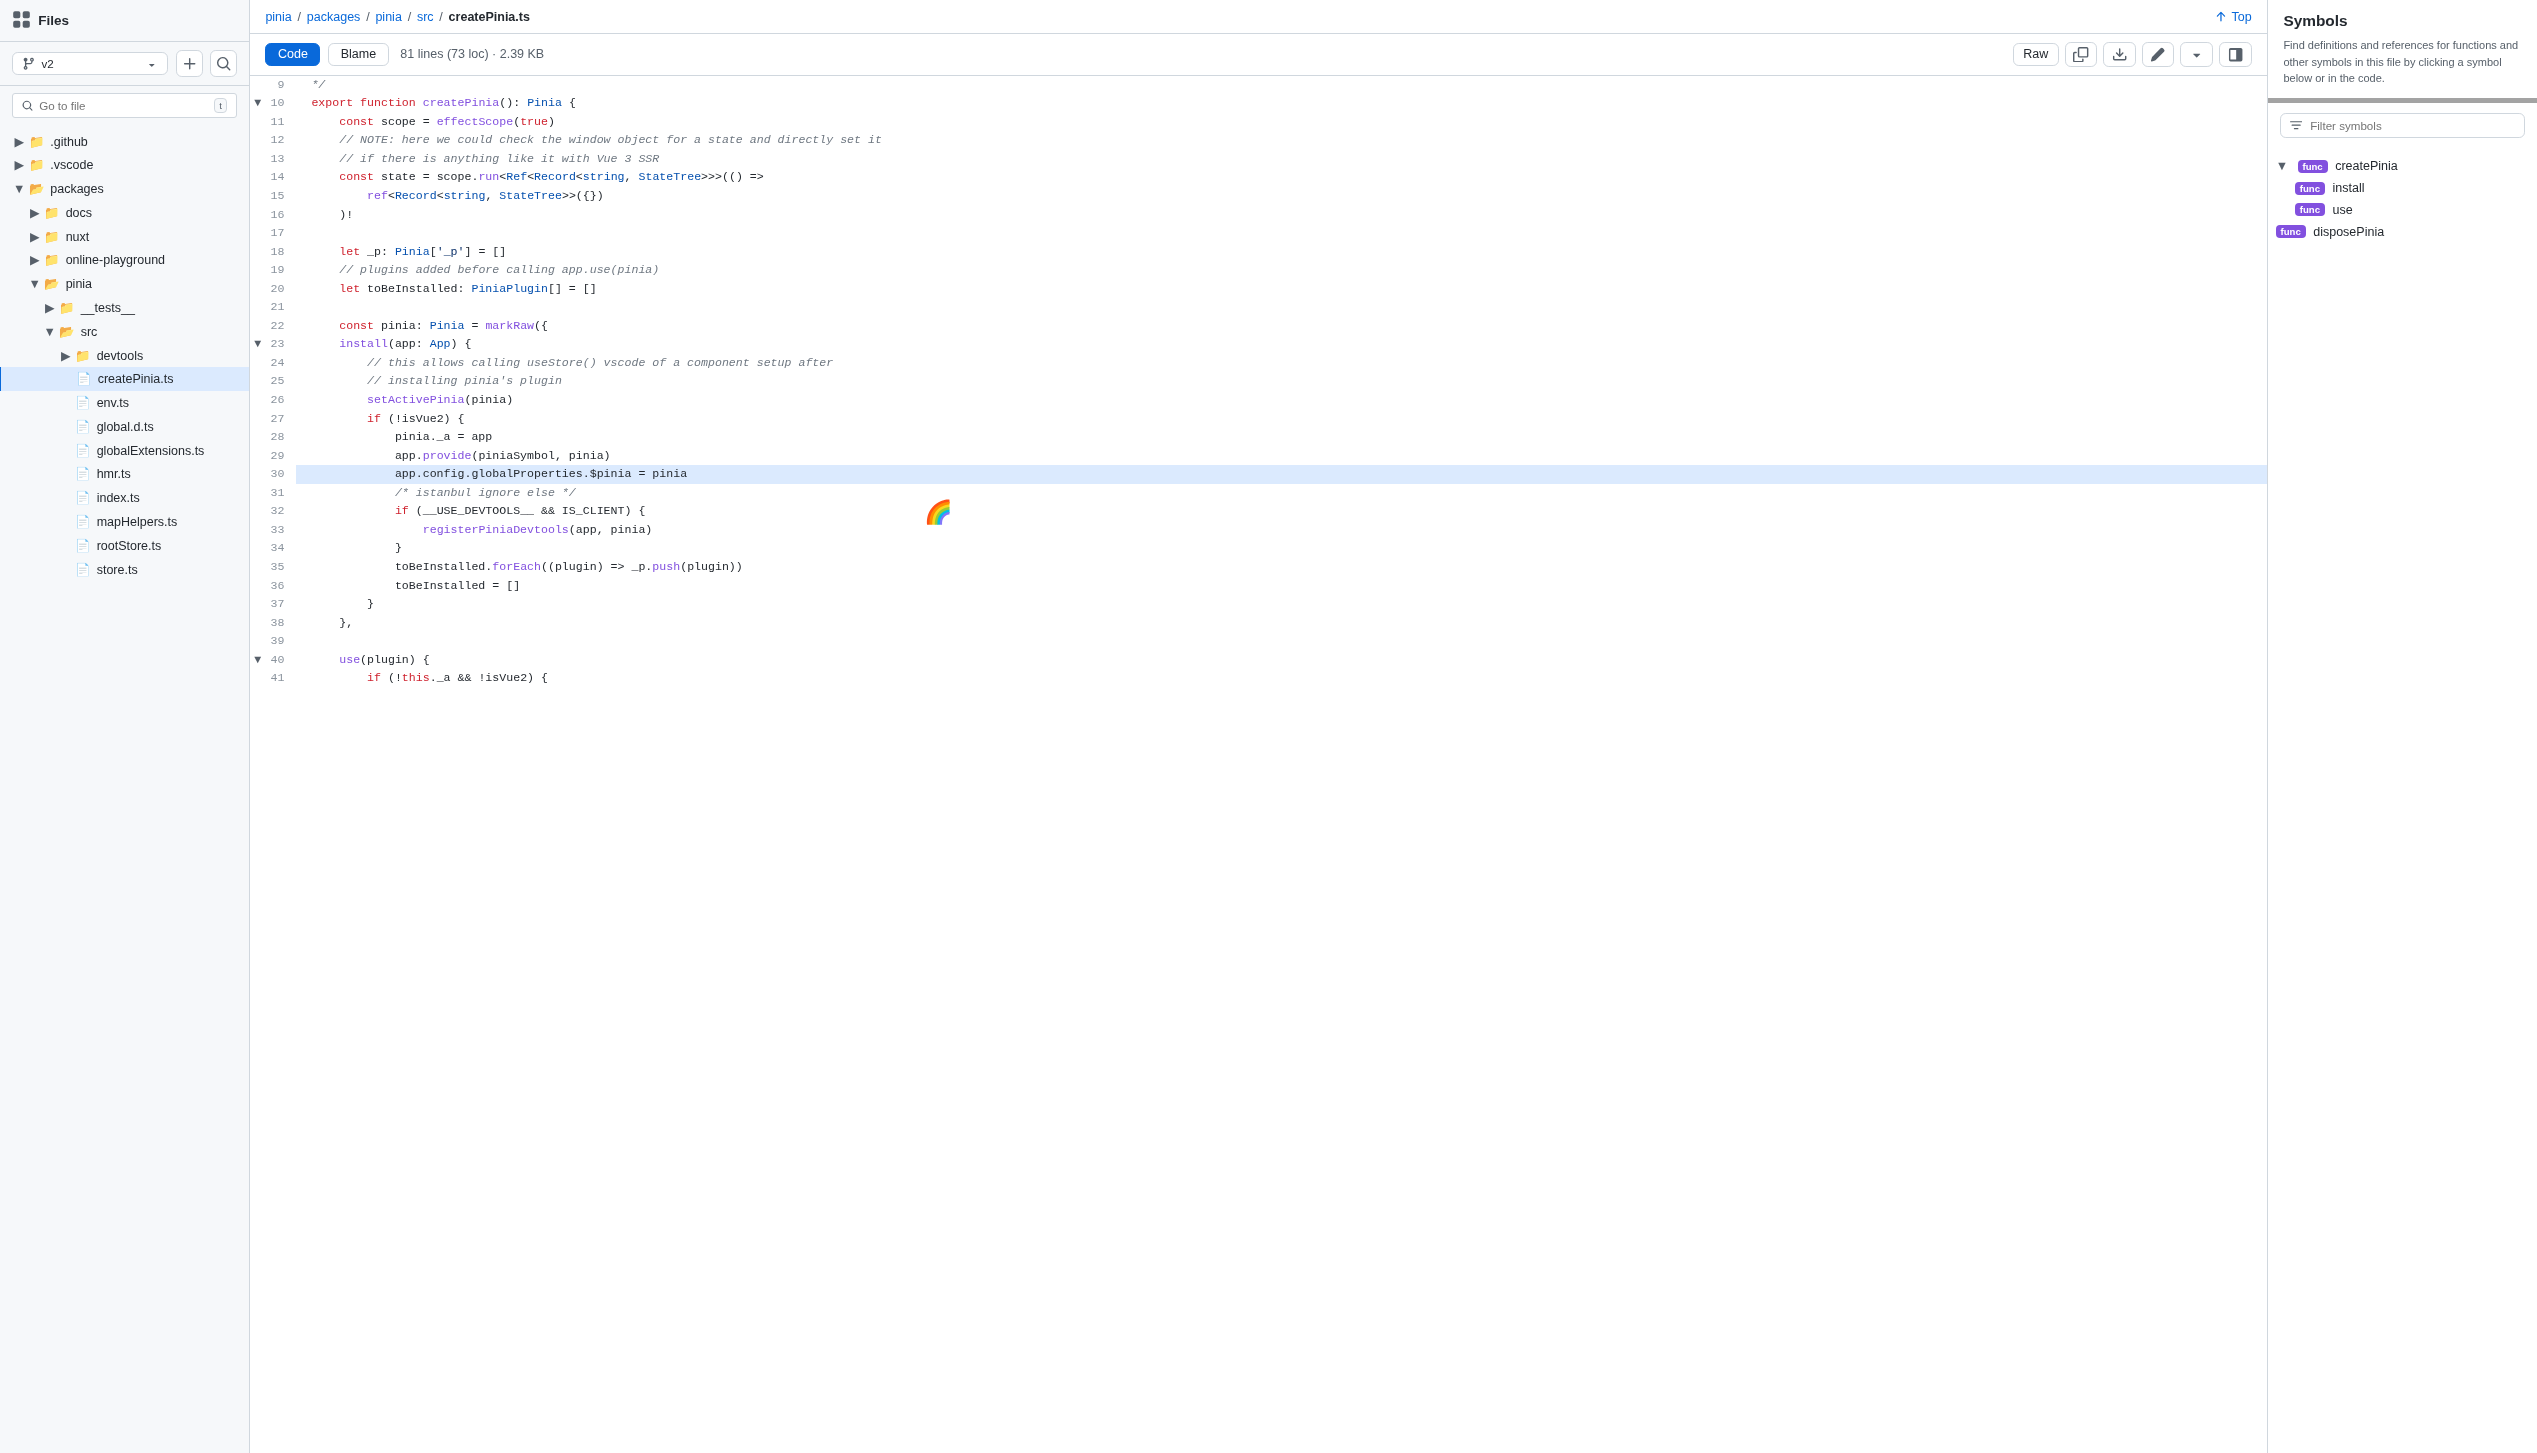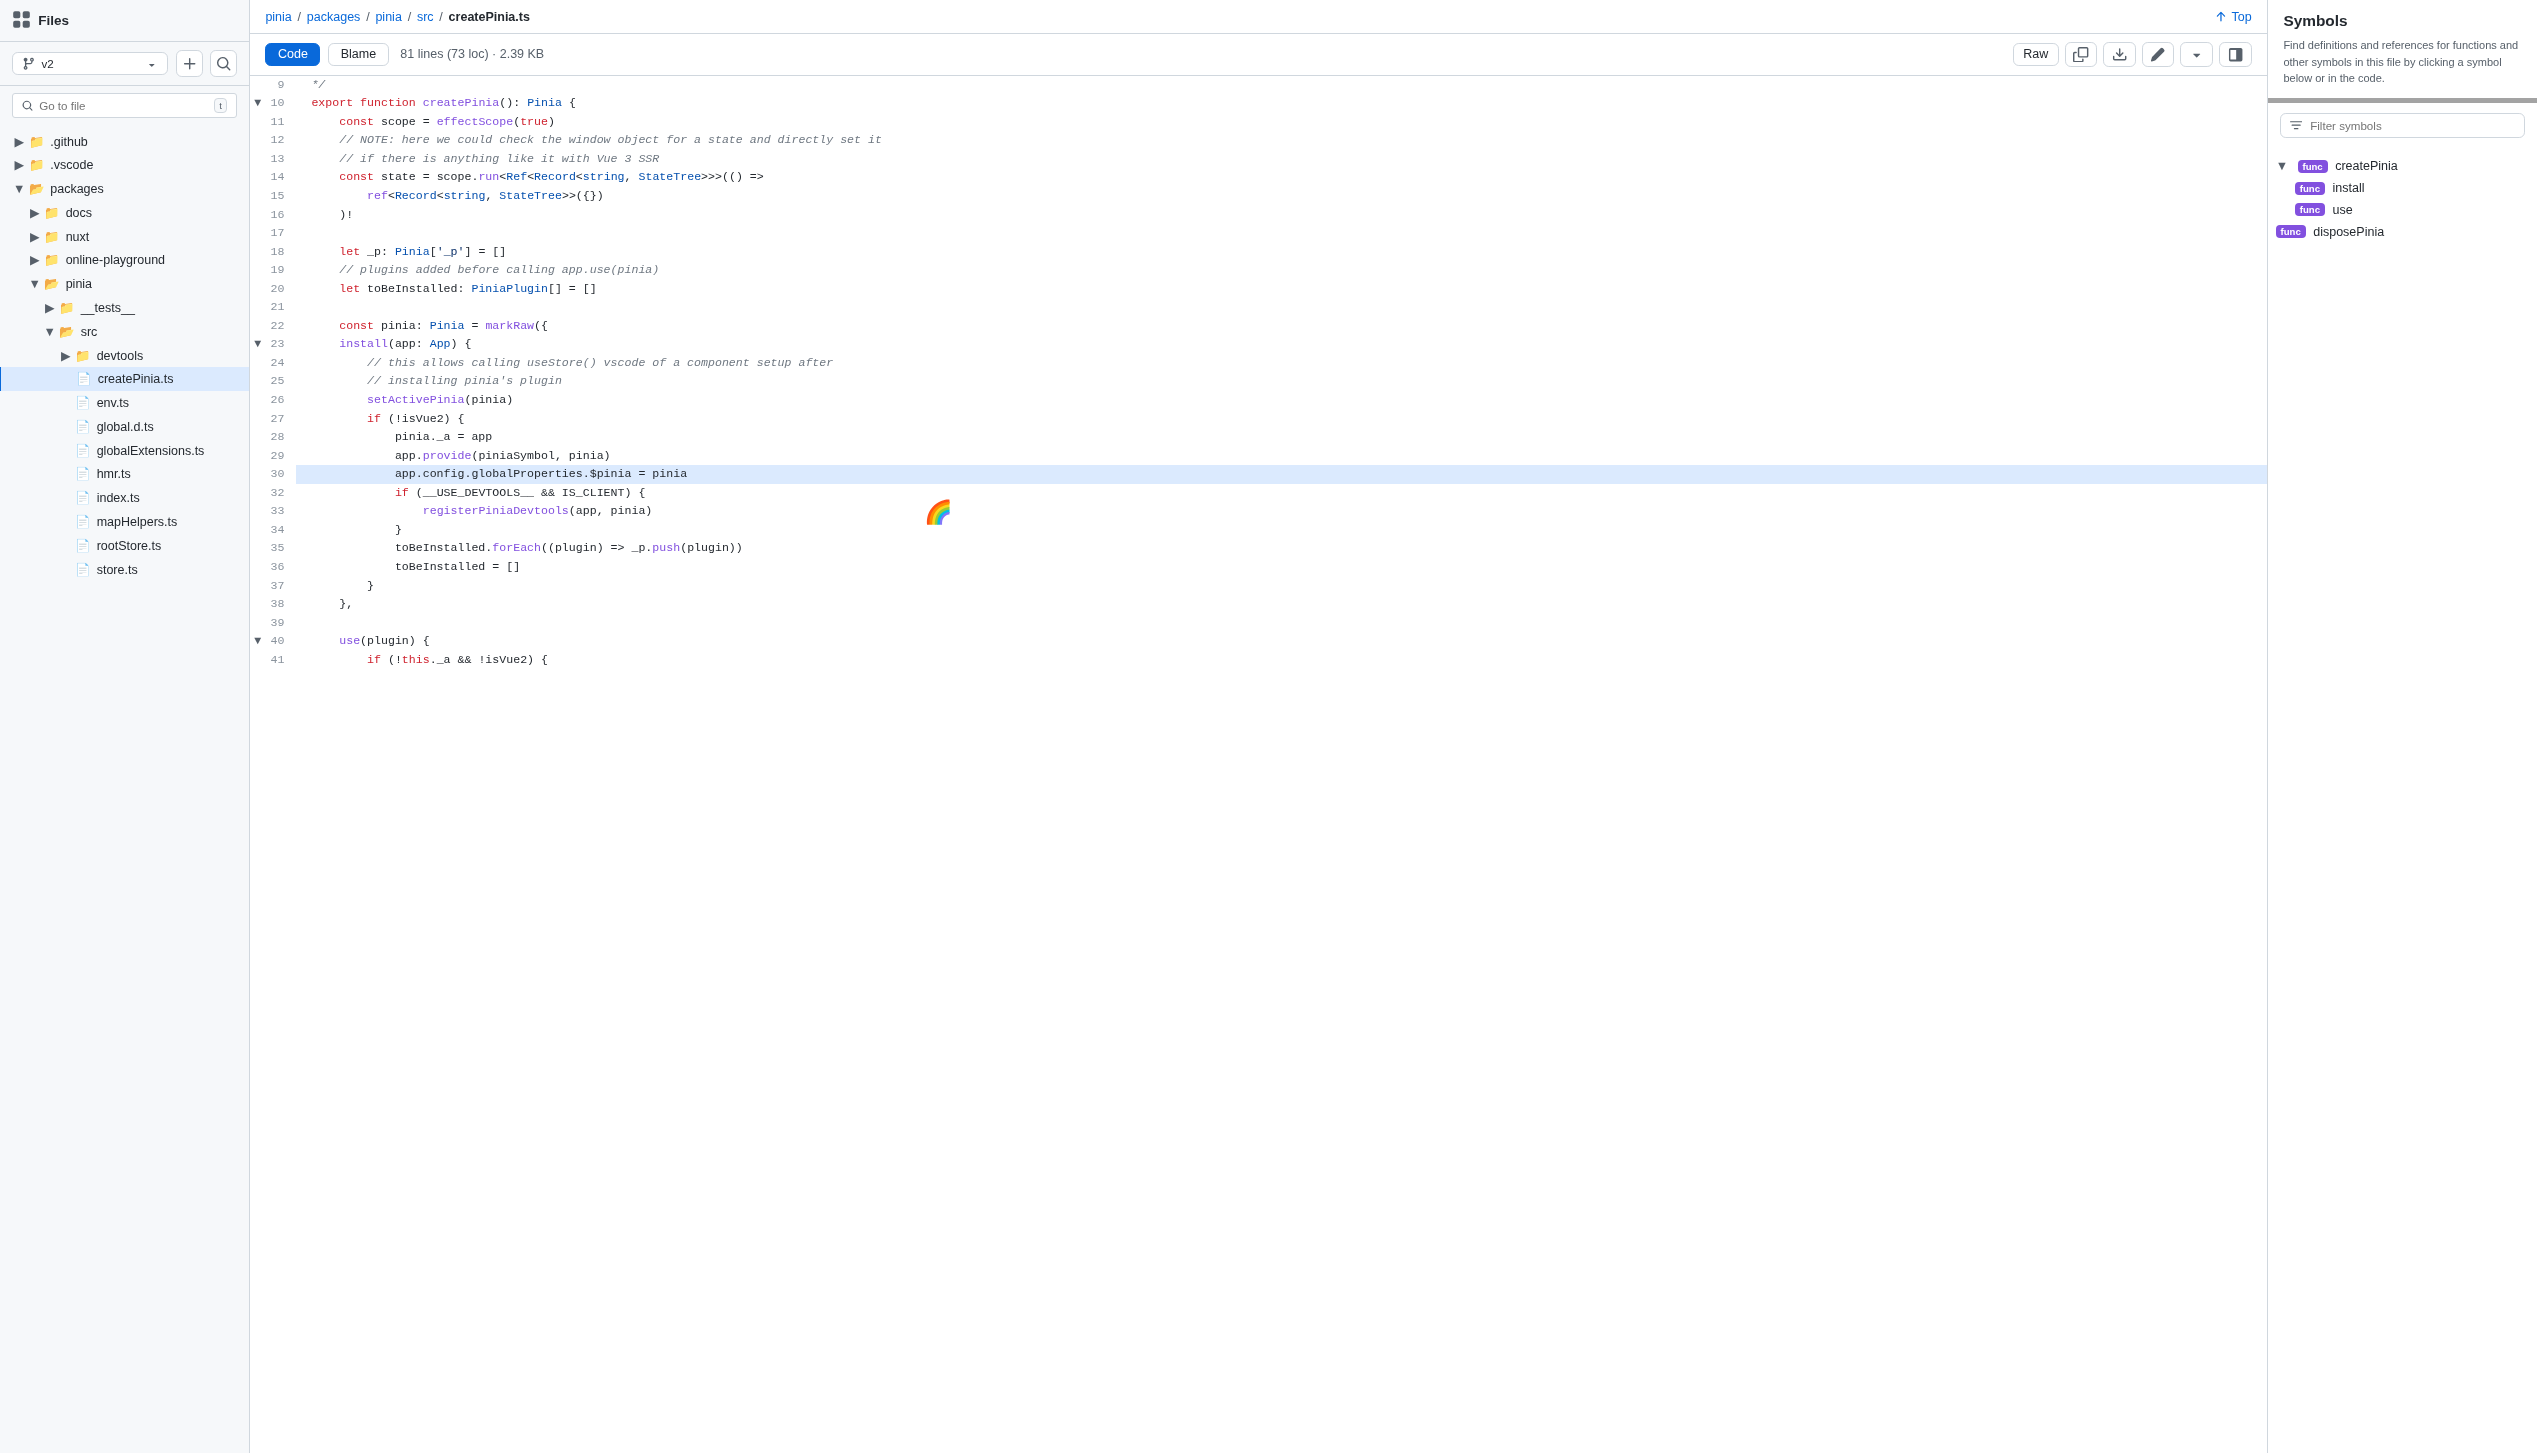--- a/index.html
+++ b/index.html
@@ -714,20 +714,24 @@
         </tr>
         <tr>
           <td class="line-num">29</td>
           <td class="line-content">            app.<span class="fn">provide</span>(piniaSymbol, pinia)</td>
         </tr>
         <tr>
           <td class="line-num">30</td>
           <td class="line-content highlighted">            app.config.globalProperties.$pinia = pinia</td>
         </tr>
         <tr>
+          <td class="line-num">31</td>
+          <td class="line-content">            <span class="cm">/* istanbul ignore else */</span></td>
+        </tr>
+        <tr>
           <td class="line-num">32</td>
           <td class="line-content">            <span class="kw">if</span> (__USE_DEVTOOLS__ &amp;&amp; IS_CLIENT) {</td>
         </tr>
         <tr>
           <td class="line-num">33</td>
           <td class="line-content">                <span class="fn">registerPiniaDevtools</span>(app, pinia)</td>
         </tr>
         <tr>
           <td class="line-num">34</td>
           <td class="line-content">            }</td>

